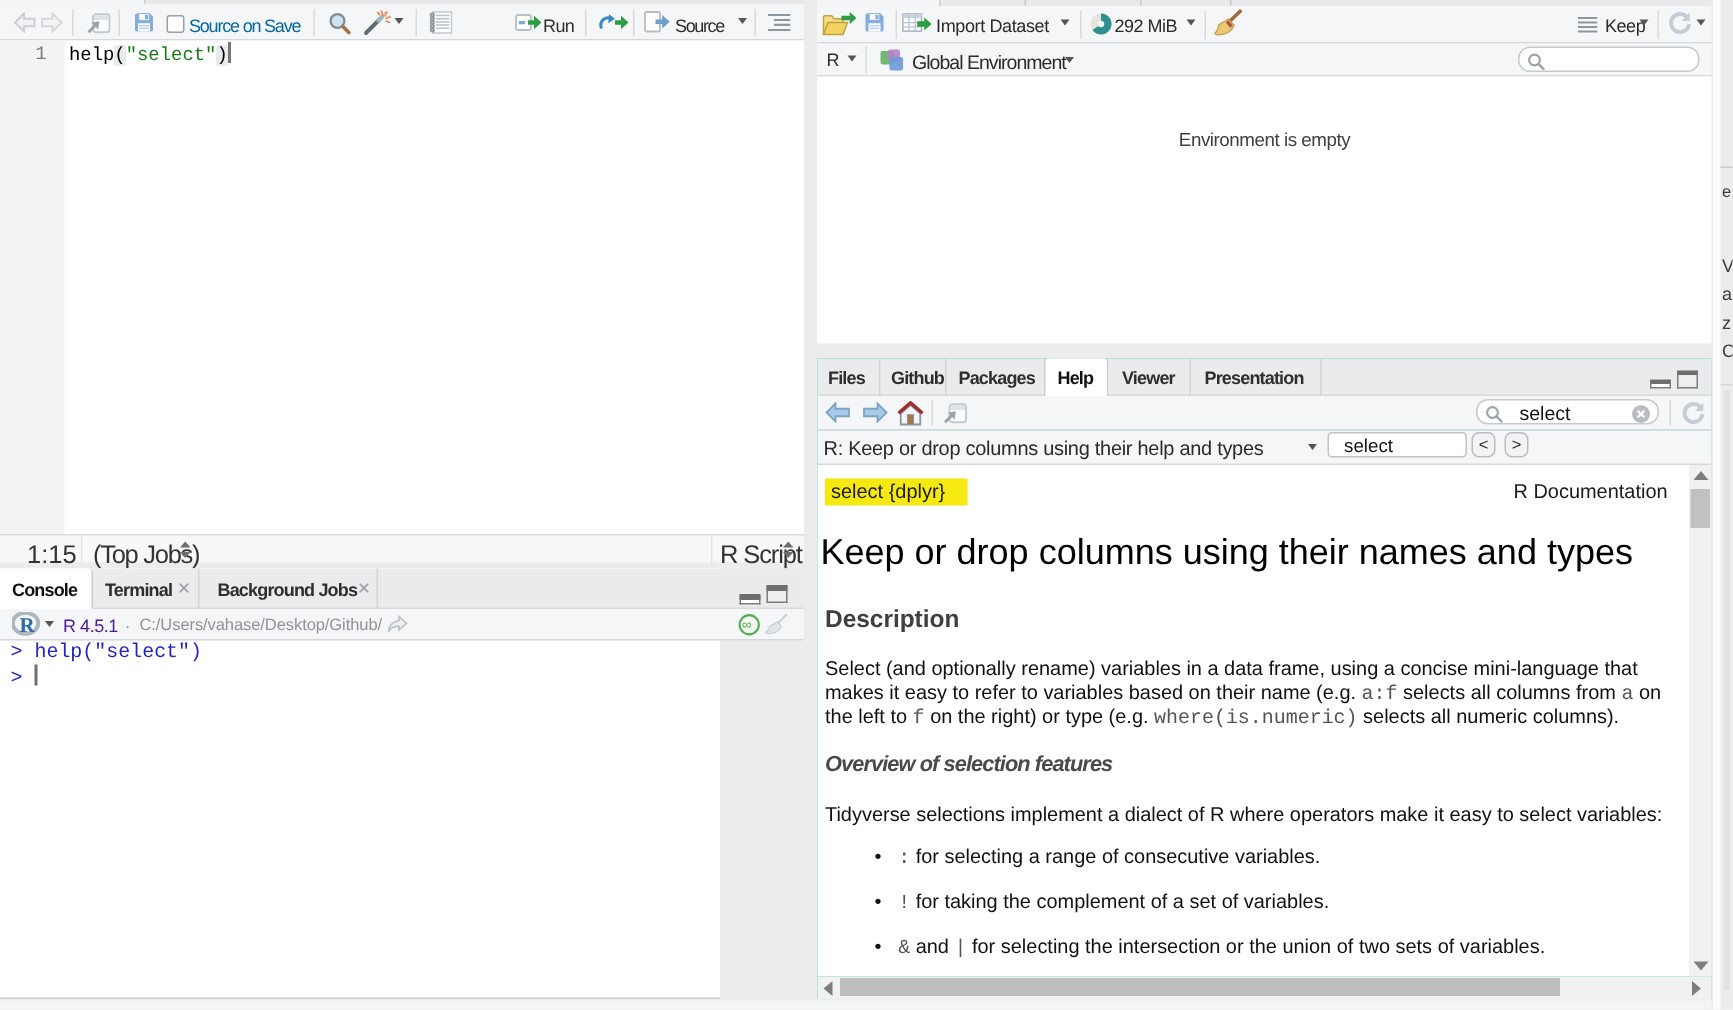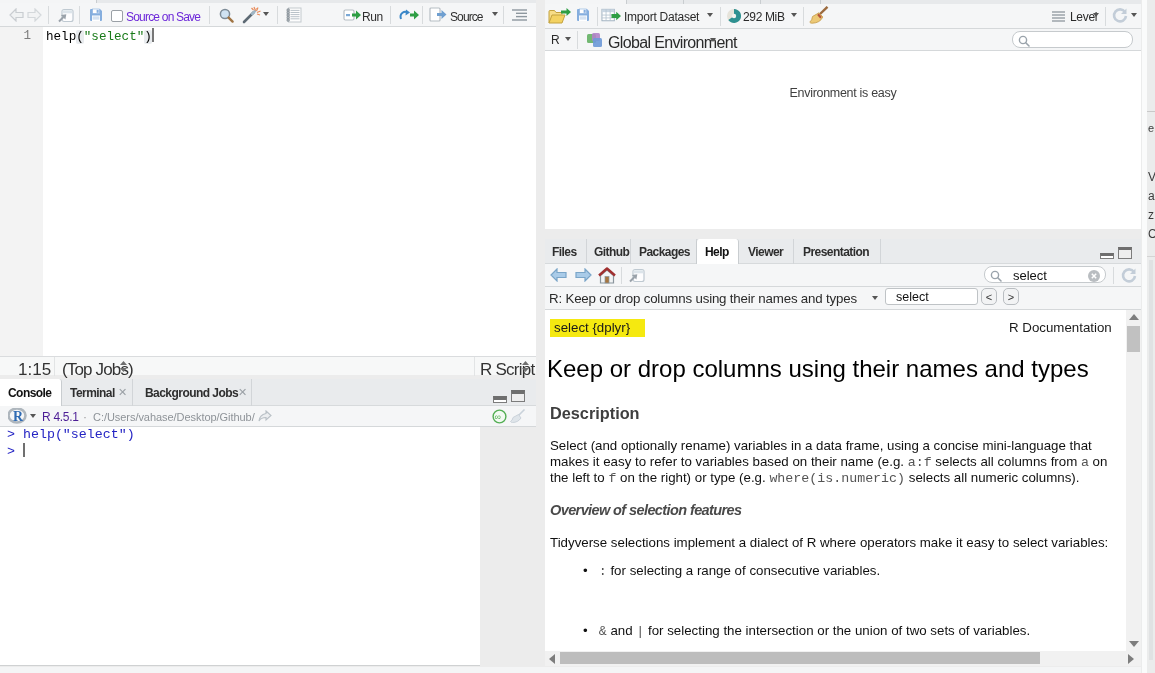--- a/index.html
+++ b/index.html
@@ -40,21 +40,21 @@
     <svg class="abs" style="left:89px; top:5px;" width="14" height="14" viewBox="0 0 14 14">
         <path d="M1 2 Q1 1 2 1 L11 1 L13 3 L13 12 Q13 13 12 13 L2 13 Q1 13 1 12 Z" fill="#85aede"></path>
         <rect x="3.5" y="1" width="7" height="4.5" fill="#fff" stroke="#85aede" stroke-width="0.6"></rect>
         <rect x="7.6" y="1.8" width="2.1" height="3" fill="#85aede"></rect>
         <rect x="3" y="7.5" width="8" height="5.5" fill="#fff"></rect>
         <rect x="3.6" y="8.6" width="6.8" height="1" fill="#b9cfe8"></rect>
         <rect x="3.6" y="10.4" width="6.8" height="1" fill="#b9cfe8"></rect>
       </svg>
 
     <div class="abs" style="left:111px; top:7px; width:12px; height:12px; background:#fff; border:1px solid #9aa0a6; border-radius:2px;"></div>
-    <span class="abs" style="left:126px; top:7px; font-size:12px; letter-spacing:-0.8px; color:#6d28d9;">Source on Save</span>
+    <span class="abs" style="left:126px; top:7px; font-size:12px; letter-spacing:-0.8px; color:#0369a1;">Source on Save</span>
     <div class="abs sep" style="left:209px; top:3px; height:18px;"></div>
 
     <svg class="abs" style="left:218px; top:4px;" width="17" height="17" viewBox="0 0 17 17">
         <circle cx="7" cy="7" r="4.6" fill="#cfe2f2" stroke="#7d8b97" stroke-width="1.5"></circle>
         <line x1="10.6" y1="10.6" x2="14.6" y2="14.6" stroke="#a07443" stroke-width="2.4" stroke-linecap="round"></line>
       </svg>
 
     <svg class="abs" style="left:242px; top:3px;" width="20" height="18" viewBox="0 0 20 18">
         <line x1="2" y1="16" x2="11.5" y2="6.5" stroke="#5d6a74" stroke-width="2.6" stroke-linecap="round"></line>
         <line x1="10.2" y1="7.8" x2="13" y2="5" stroke="#9fb6c6" stroke-width="2.6" stroke-linecap="round"></line>
@@ -244,53 +244,53 @@
       </svg>
 
     <svg class="abs" style="left:507px; top:7px;" width="13" height="11" viewBox="0 0 13 11">
         <g stroke="#8d979e" stroke-width="1.3">
           <line x1="0" y1="1" x2="13" y2="1"></line>
           <line x1="0" y1="4" x2="13" y2="4"></line>
           <line x1="0" y1="7" x2="13" y2="7"></line>
           <line x1="0" y1="10" x2="13" y2="10"></line>
         </g>
       </svg>
-    <span class="abs" style="left:525px; top:6px; font-size:12px; letter-spacing:-0.3px; color:#2a2a2a;">Level</span>
+    <span class="abs" style="left:525px; top:6px; font-size:12px; letter-spacing:-0.3px; color:#2a2a2a;">Keep</span>
     <span class="abs" style="left:548px; top:9px; width:0; height:0; border-left:3.5px solid transparent; border-right:3.5px solid transparent; border-top:4px solid #555;"></span>
     <div class="abs sep" style="left:560px; top:3px; height:19px;"></div>
     <svg class="abs" style="left:566px; top:3px;" width="17" height="17" viewBox="0 0 17 17">
         <path d="M14 5 A6 6 0 1 0 15 9" fill="none" stroke="#c3cdd8" stroke-width="2.6"></path>
         <path d="M15.5 1.5 L15.5 7 L10 7 Z" fill="#c3cdd8"></path>
       </svg>
     <span class="abs" style="left:586px; top:9px; width:0; height:0; border-left:3.5px solid transparent; border-right:3.5px solid transparent; border-top:4px solid #555;"></span>
   </div>
 
   <div class="abs toolbar" style="left:0; top:29px; width:596px; height:22px;" id="envToolbar2">
     <span class="abs" style="left:6px; top:4px; font-size:12px; color:#2a2a2a;">R</span>
     <span class="abs" style="left:20px; top:8px; width:0; height:0; border-left:3.5px solid transparent; border-right:3.5px solid transparent; border-top:4px solid #555;"></span>
     <div class="abs sep" style="left:32px; top:2px; height:18px;"></div>
 
     <svg class="abs" style="left:41px; top:3px;" width="17" height="16" viewBox="0 0 17 16">
         <rect x="1" y="2" width="9" height="9" rx="1.5" fill="#72b872"></rect>
         <rect x="6" y="1" width="8" height="8" rx="1.5" fill="#b183c9" opacity="0.9"></rect>
         <rect x="7" y="6" width="9" height="9" rx="1.5" fill="#6f9ad8" opacity="0.92"></rect>
       </svg>
-    <span class="abs" style="left:63px; top:5px; font-size:16px; letter-spacing:-0.65px; color:#2a2a2a;">Global Environment</span>
+    <span class="abs" style="left:63px; top:5px; font-size:13px; letter-spacing:-0.65px; color:#2a2a2a;">Global Environment</span>
     <span class="abs" style="left:165px; top:9px; width:0; height:0; border-left:3.5px solid transparent; border-right:3.5px solid transparent; border-top:4px solid #555;"></span>
 
     <div class="abs" style="left:467px; top:2px; width:121px; height:17px; background:#fff; border:1px solid #c6cacd; border-radius:8px;">
       <svg class="abs" style="left:5px; top:2.5px;" width="12" height="12" viewBox="0 0 12 12">
           <circle cx="5" cy="5" r="3.6" fill="none" stroke="#9aa3ab" stroke-width="1.4"></circle>
           <line x1="7.8" y1="7.8" x2="11" y2="11" stroke="#9aa3ab" stroke-width="1.6" stroke-linecap="round"></line>
         </svg>
     </div>
   </div>
 
   <div class="abs" style="left:0; top:51px; width:596px; height:178px; background:#fff;">
-    <div class="abs" style="left:0; top:35px; width:596px; text-align:center; font-size:12.5px; letter-spacing:-0.3px; color:#3f3f3f;">Environment is easy</div>
+    <div class="abs" style="left:0; top:35px; width:596px; text-align:center; font-size:12.5px; letter-spacing:-0.3px; color:#3f3f3f;">Environment is empty</div>
   </div>
 </div>
 
 <div class="abs" style="left:545px; top:239px; width:596px; height:427px; background:#14b8a6; border-bottom:1px solid #cfd1d2;">
 
   <div class="abs" style="left:0; top:0; width:596px; height:25px; background:#e9ebed; border-bottom:1px solid #d7dadc;" id="helpTabs">
     <span class="abs" style="left:7px; top:6px; font-weight:bold; font-size:12px; letter-spacing:-0.55px; color:#2e2e2e;">Files</span>
     <div class="abs" style="left:41px; top:0; width:1px; height:25px; background:#d2d5d8;"></div>
     <span class="abs" style="left:49px; top:6px; font-weight:bold; font-size:12px; letter-spacing:-0.55px; color:#2e2e2e;">Github</span>
     <div class="abs" style="left:85px; top:0; width:1px; height:25px; background:#d2d5d8;"></div>
@@ -341,38 +341,39 @@
         </svg>
     </div>
     <div class="abs sep" style="left:568px; top:3px; height:17px;"></div>
     <svg class="abs" style="left:575px; top:3px;" width="17" height="17" viewBox="0 0 17 17">
         <path d="M14 5 A6 6 0 1 0 15 9" fill="none" stroke="#c3cdd8" stroke-width="2.6"></path>
         <path d="M15.5 1.5 L15.5 7 L10 7 Z" fill="#c3cdd8"></path>
       </svg>
   </div>
 
   <div class="abs toolbar" style="left:0; top:48px; width:596px; height:23px;" id="helpToolbar2">
-    <span class="abs" style="left:4px; top:4px; font-size:13.3px; letter-spacing:-0.18px; color:#2a2a2a;">R: Keep or drop columns using their names and types</span>
+    <span class="abs" style="left:4px; top:4px; font-size:13.3px; letter-spacing:-0.18px; color:#2a2a2a;">R: Keep or drop columns using their help and types</span>
     <span class="abs" style="left:327px; top:9px; width:0; height:0; border-left:3.5px solid transparent; border-right:3.5px solid transparent; border-top:4px solid #555;"></span>
     <div class="abs" style="left:340px; top:1px; width:93px; height:17px; background:#fff; border:1px solid #bfc3c6; border-radius:3px;">
       <span class="abs" style="left:10px; top:1px; font-size:12.5px; color:#111;">select</span>
     </div>
     <div class="abs" style="left:436px; top:1px; width:16px; height:17px; background:#f2f3f4; border:1px solid #b9bdc1; border-radius:5px; text-align:center; font-size:11px; color:#333; line-height:16px;">&lt;</div>
     <div class="abs" style="left:458px; top:1px; width:16px; height:17px; background:#f2f3f4; border:1px solid #b9bdc1; border-radius:5px; text-align:center; font-size:11px; color:#333; line-height:16px;">&gt;</div>
   </div>
 
   <div class="abs" style="left:0; top:71px; width:596px; height:341px; background:#fff; overflow:hidden;" id="helpContent">
     <span class="abs" style="left:5px; top:9px; width:95px; background:#f5e910; font-size:13.3px; color:#1a1a1a; padding:1px 4px 2px 4px;">select {dplyr}</span>
     <span class="abs" style="left:464px; top:10px; font-size:13.3px; color:#1a1a1a;">R Documentation</span>
     <div class="abs" style="left:2px; top:45px; font-size:24px; line-height:28px; color:#000;">Keep or drop columns using their names and types</div>
     <div class="abs" style="left:5px; top:94px; font-size:16.3px; font-weight:bold; color:#3f3f3f;">Description</div>
     <div class="abs" style="left:5px; top:128px; width:564px; font-size:13.3px; line-height:15.5px; color:#111;">Select (and optionally rename) variables in a data frame, using a concise mini-language that makes it easy to refer to variables based on their name (e.g. <span class="mono" style="color:#545454;">a:f</span> selects all columns from <span class="mono" style="color:#545454;">a</span> on the left to <span class="mono" style="color:#545454;">f</span> on the right) or type (e.g. <span class="mono" style="color:#545454;">where(is.numeric)</span> selects all numeric columns).</div>
     <div class="abs" style="left:5px; top:192px; font-size:14.5px; letter-spacing:-0.6px; font-weight:bold; font-style:italic; color:#4a4a4a;">Overview of selection features</div>
     <div class="abs" style="left:5px; top:225px; font-size:13.3px; color:#111;">Tidyverse selections implement a dialect of R where operators make it easy to select variables:</div>
     <div class="abs" style="left:38px; top:253px; font-size:13.3px; color:#111;">•&nbsp;&nbsp; <span class="mono" style="color:#545454;">:</span> for selecting a range of consecutive variables.</div>
+    <div class="abs" style="left:38px; top:283px; font-size:13.3px; color:#111;">•&nbsp;&nbsp; <span class="mono" style="color:#545454;">!</span> for taking the complement of a set of variables.</div>
     <div class="abs" style="left:38px; top:313px; font-size:13.3px; color:#111;">•&nbsp;&nbsp; <span class="mono" style="color:#545454;">&amp;</span> and <span class="mono" style="color:#545454;">|</span> for selecting the intersection or the union of two sets of variables.</div>
 
     <div class="abs" style="left:581px; top:0; width:15px; height:341px; background:#f1f1f1;">
       <div class="abs" style="left:2.5px; top:4px; width:0; height:0; border-left:5px solid transparent; border-right:5px solid transparent; border-bottom:6px solid #7d7d7d;"></div>
       <div class="abs" style="left:1px; top:16px; width:13px; height:26px; background:#c1c1c1;"></div>
       <div class="abs" style="left:2.5px; top:331px; width:0; height:0; border-left:5px solid transparent; border-right:5px solid transparent; border-top:6px solid #7d7d7d;"></div>
     </div>
   </div>
 
   <div class="abs" style="left:0; top:412px; width:596px; height:15px; background:#f1f1f1;" id="hScroll">

